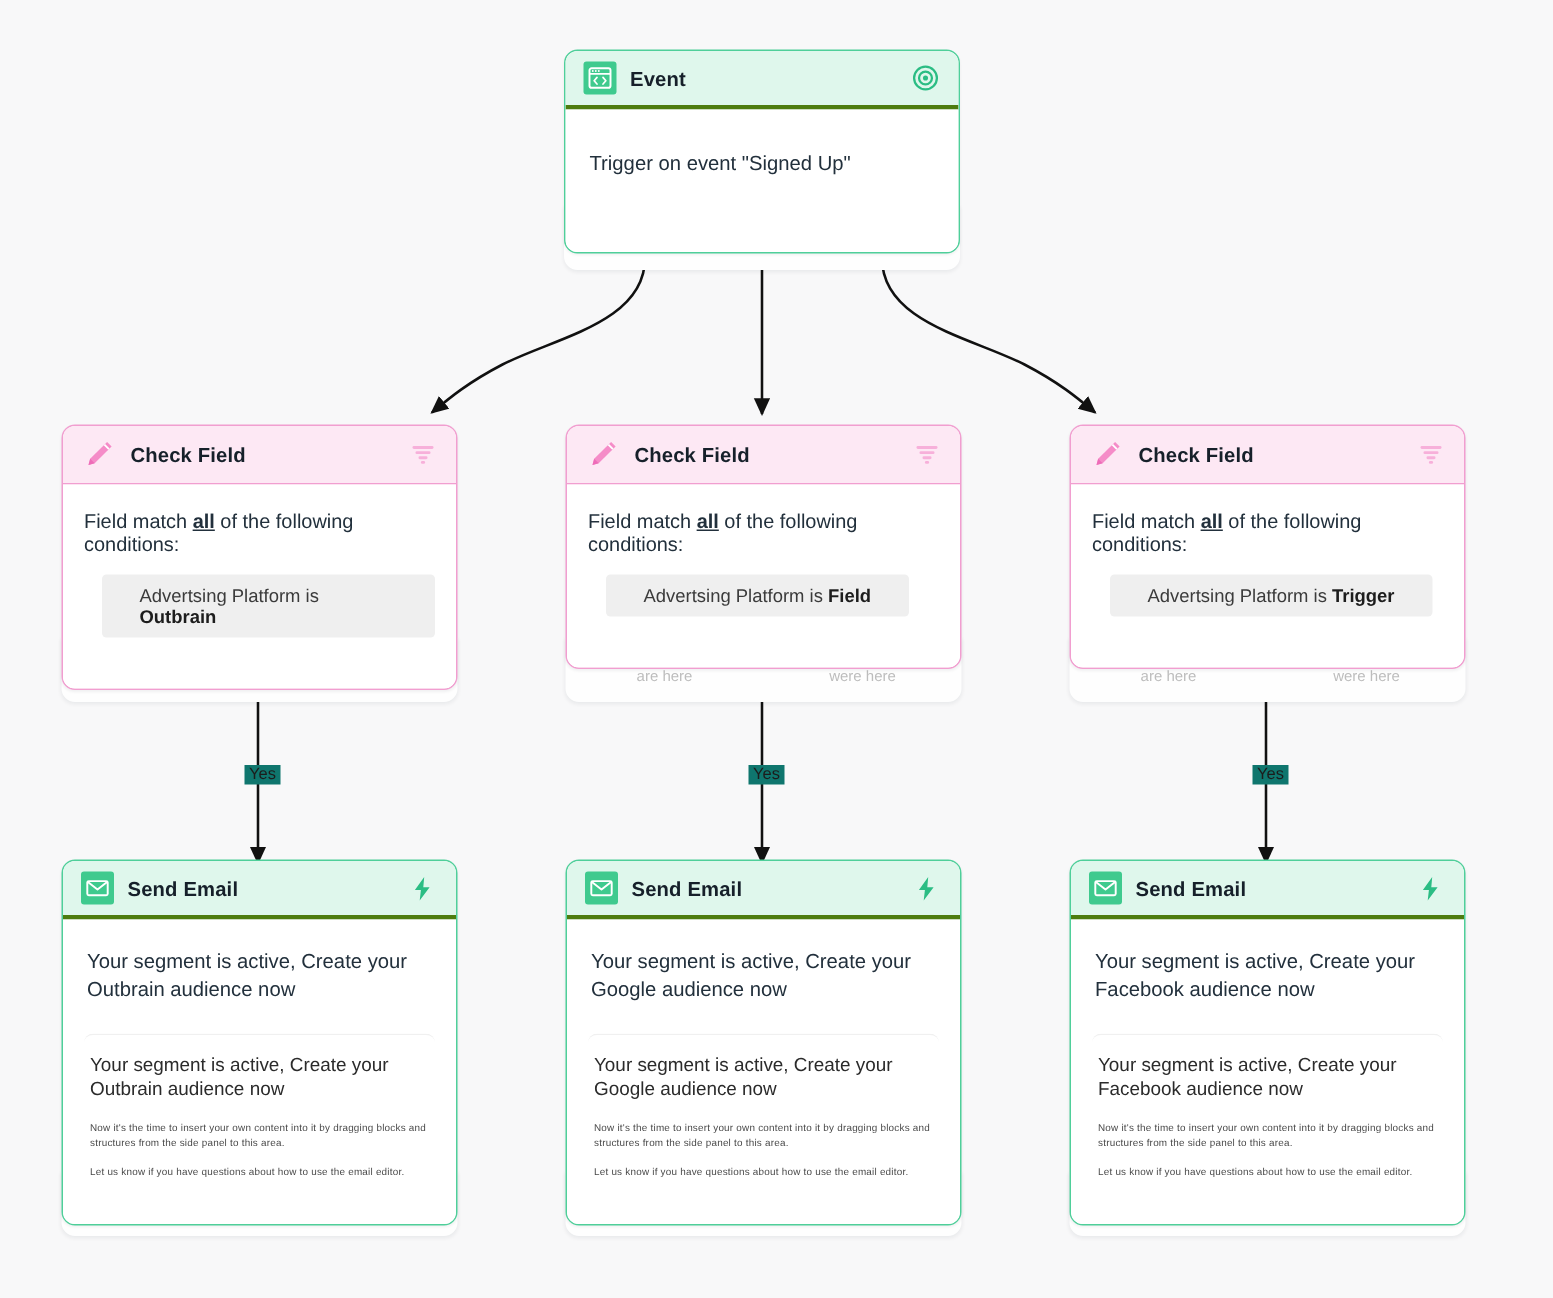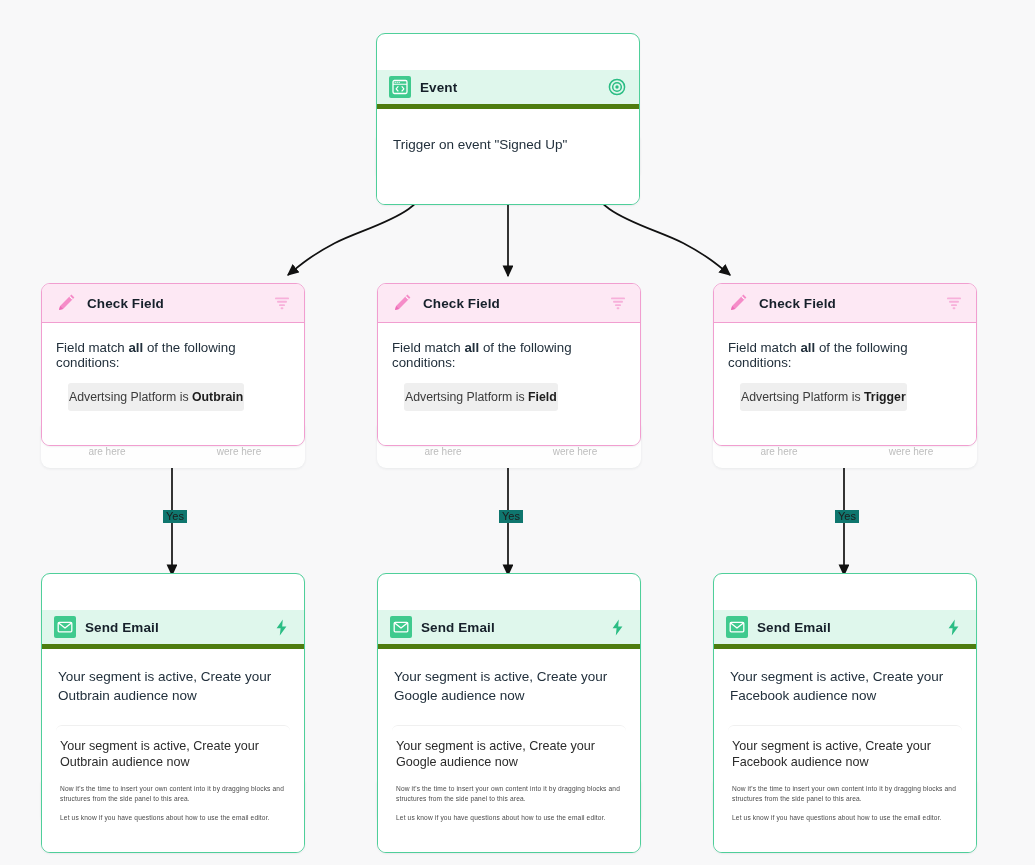--- a/index.html
+++ b/index.html
@@ -93,22 +93,21 @@
   .counter .cap {
     display: block;
     font-size: 10px;
     color: #bdbdbd;
   }
 
   
   .green .node-card { border: 1px solid #4fcf9a; }
   .green .node-header {
     background: #dff7ec;
-    border-bottom: 5px solid #4d7c0f;
-    margin-top: 36px;
+    border-bottom: 3px solid #4d7c0f;
   }
   .icon-sq-green {
     width: 22px; height: 22px;
     background: #3fca8e;
     border-radius: 2px;
     display: flex; align-items: center; justify-content: center;
     flex: none;
   }
   .hdr-act-green { color: #2bbd84; display:flex; align-items:center; flex:none; }
 
@@ -125,28 +124,28 @@
   .trigger-text {
     font-size: 13.5px;
     color: #22303c;
     padding: 14px 2px 36px 2px;
   }
   .cond-line {
     font-size: 13.3px;
     color: #22303c;
     margin: 3px 0 13px 0;
   }
-  .cond-line b { font-weight: bold; }
+  .cond-line b { font-weight: bold; text-decoration: underline; }
   .cond-chip {
     display: inline-block;
     background: #efefef;
     border-radius: 3px;
     font-size: 12.3px;
     color: #3b3b3b;
-    padding: 7px 1px;
+    padding: 7px 25px;
     margin-left: 12px;
     margin-bottom: 18px;
   }
   .cond-chip b { font-weight: bold; color: #1d1d1d; }
 
   .email-subject {
     font-size: 13.5px;
     color: #22303c;
     line-height: 1.42;
     padding: 4px 2px 20px 2px;

